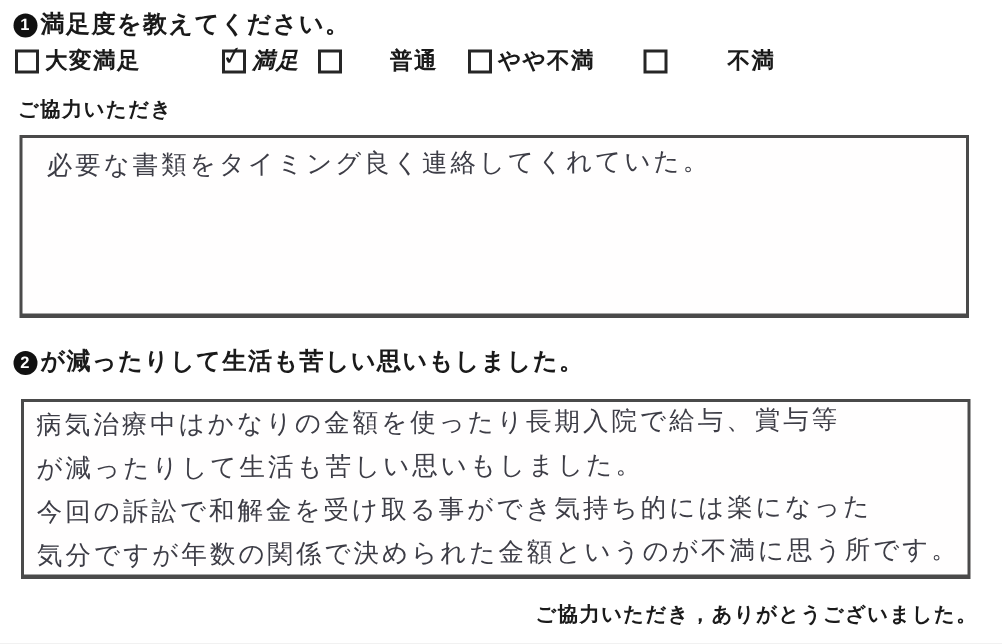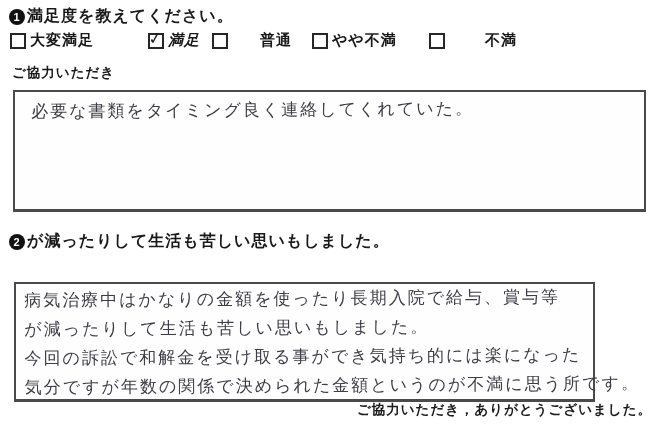--- a/index.html
+++ b/index.html
@@ -75,21 +75,21 @@
     letter-spacing: 1px;
   }
   .answer-box {
     position: absolute;
     background: #fffefe;
     border: 2px solid #4a4a4a;
     border-bottom-width: 3px;
     box-sizing: border-box;
   }
   .box1 { left: 13px; top: 90px;  width: 633px; height: 122px; padding-left: 40px; }
-  .box2 { left: 14px; top: 282px; width: 581px; height: 120px; }
+  .box2 { left: 14px; top: 266px; width: 633px; height: 120px; }
   .handwriting {
     font-family: "DejaVu Sans", sans-serif;
     color: #3d3d46;
     font-size: 17px;
     letter-spacing: 2px;
     line-height: 29px;
     transform: rotate(-0.4deg);
     transform-origin: left top;
     white-space: nowrap;
   }

